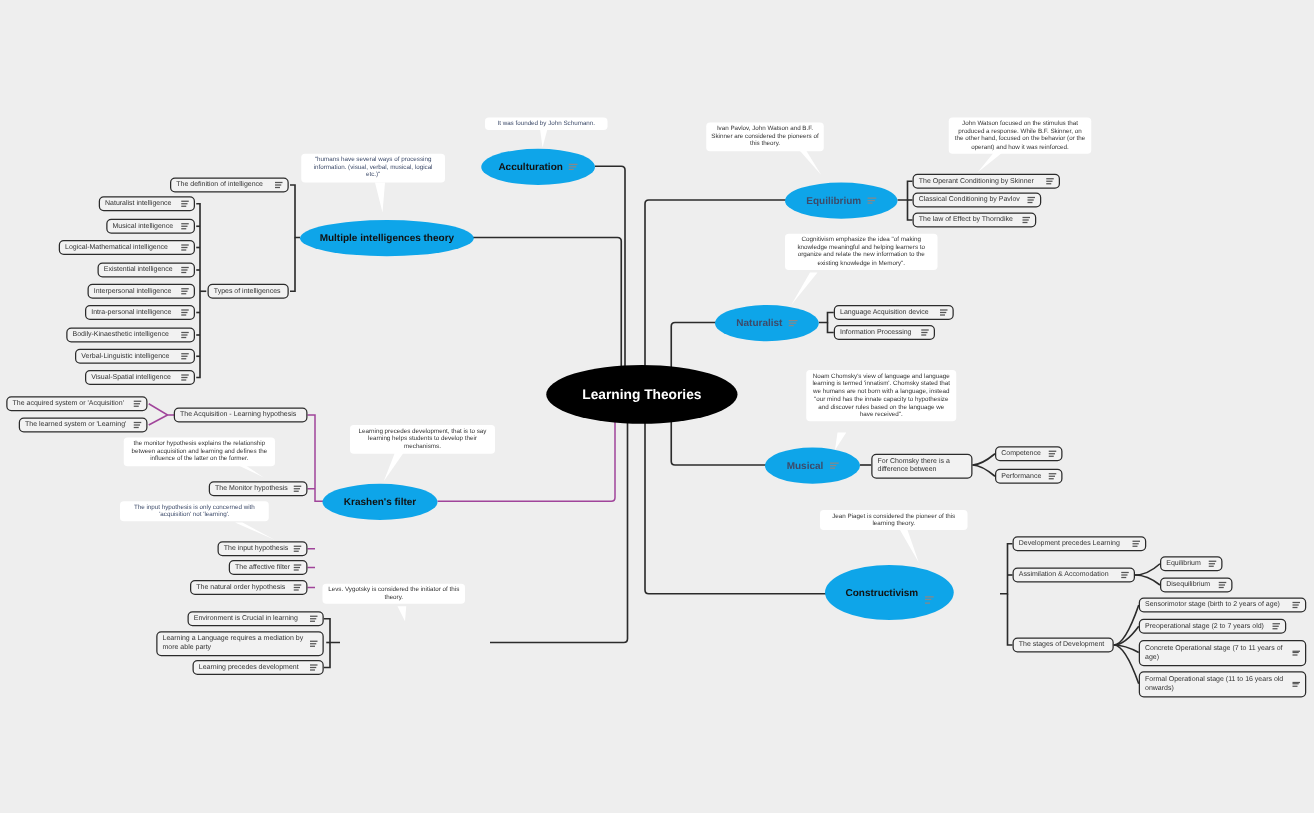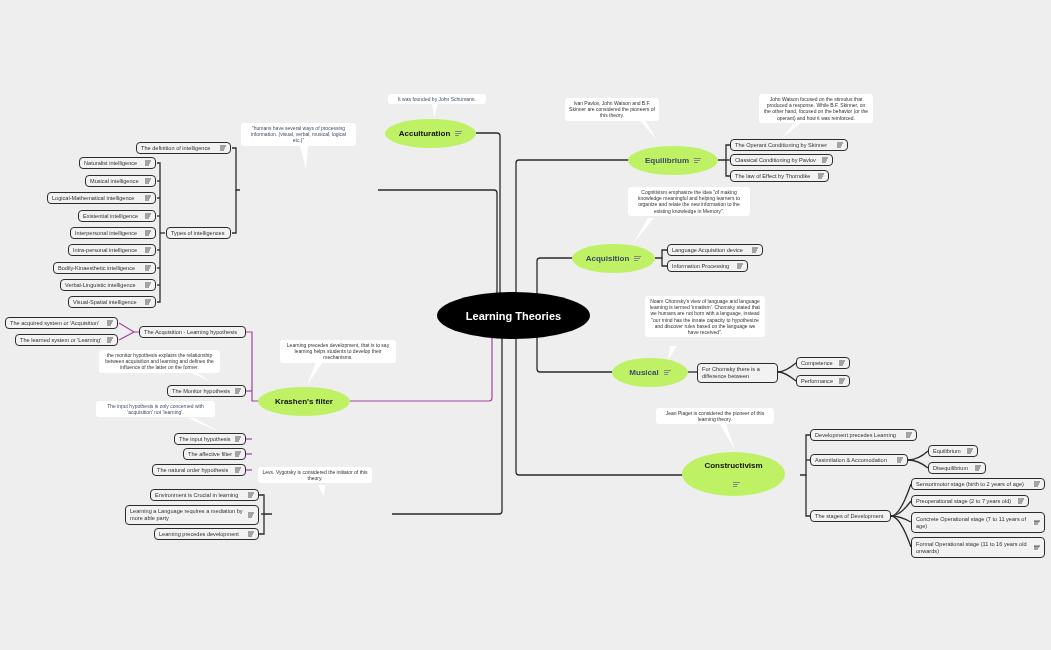--- a/index.html
+++ b/index.html
@@ -11,21 +11,21 @@
     position: absolute; background: #f2f2f2; border: 1.3px solid #2b2b2b; border-radius: 4px;
     font-size: 5.6px; line-height: 7px; color: #333; padding: 2px 14px 2px 4px; white-space: nowrap;
     display: flex; align-items: center;
   }
   .node.wrap { white-space: normal; }
   .node .menu { position: absolute; right: 4px; top: 50%; transform: translateY(-50%); width: 6px; height: 5px; }
   .node .menu i { display: block; height: 0.8px; background: #555; margin-bottom: 1.2px; }
   .node .menu i:nth-child(2) { width: 80%; }
   .node .menu i:nth-child(3) { width: 60%; }
   .topic {
-    position: absolute; background: #bef264; border-radius: 50%; display: flex; align-items: center; justify-content: center;
+    position: absolute; background: #0ea5e9; border-radius: 50%; display: flex; align-items: center; justify-content: center;
     font-weight: bold; font-size: 8px; color: #111;
   }
   .topic.blue { color: #3d4b6a; }
   .topic .tmenu { display: inline-block; width: 7px; height: 6px; margin-left: 5px; vertical-align: middle; }
   .topic .tmenu i { display: block; height: 0.9px; background: #888; margin-bottom: 1.5px; }
   .topic .tmenu i:nth-child(2) { width: 80%; }
   .topic .tmenu i:nth-child(3) { width: 60%; }
   .center {
     position: absolute; background: #000; color: #fff; border-radius: 50%; display: flex; align-items: center; justify-content: center;
     font-weight: bold; font-size: 11px;
@@ -126,20 +126,23 @@
   <span class="tmenu">
         <i></i>
         <i></i>
         <i></i>
       </span>
 </div>
 
 <div class="callout blue" style="left:241px;top:123px;width:115px;">
   <span>"humans have several ways of processing information. (visual, verbal, musical, logical etc.)"</span>
 </div>
+<div class="topic" style="left:240px;top:176px;width:139px;height:29px;">
+  <span>Multiple intelligences theory</span>
+</div>
 <div class="node" style="left:136px;top:142px;height:12px;width:95px;">
   <span>The definition of intelligence</span>
   <span class="menu">
         <i></i>
         <i></i>
         <i></i>
       </span>
 </div>
 <div class="node" style="left:166px;top:227px;height:12px;width:65px;padding-right:4px;">
   <span>Types of intelligences</span>
@@ -345,21 +348,21 @@
         <i></i>
         <i></i>
         <i></i>
       </span>
     </div>
 
 <div class="callout" style="left:628px;top:187px;width:122px;">
   <span>Cognitivism emphasize the idea "of making knowledge meaningful and helping learners to organize and relate the new information to the existing knowledge in Memory".</span>
 </div>
 <div class="topic blue" style="left:572px;top:244px;width:83px;height:29px;">
-  <span>Acquisition</span>
+  <span>Naturalist</span>
   <span class="tmenu">
         <i></i>
         <i></i>
         <i></i>
       </span>
 </div>
 <div class="node" style="left:667px;top:244px;height:12px;width:96px;">
       <span>Language Acquisition device</span>
       <span class="menu">
         <i></i>
@@ -403,21 +406,21 @@
       <span class="menu">
         <i></i>
         <i></i>
         <i></i>
       </span>
     </div>
 
 <div class="callout" style="left:656px;top:408px;width:118px;">
   <span>Jean Piaget is considered the pioneer of this learning theory.</span>
 </div>
-<div class="topic" style="left:682px;top:452px;width:103px;height:44px;flex-direction:column;">
+<div class="topic" style="left:660px;top:452px;width:103px;height:44px;">
   <span>Constructivism</span>
   <span class="tmenu" style="margin-top:12px;">
         <i></i>
         <i></i>
         <i></i>
       </span>
 </div>
 <div class="node" style="left:810px;top:429px;height:12px;width:107px;">
       <span>Development precedes Learning</span>
       <span class="menu">

